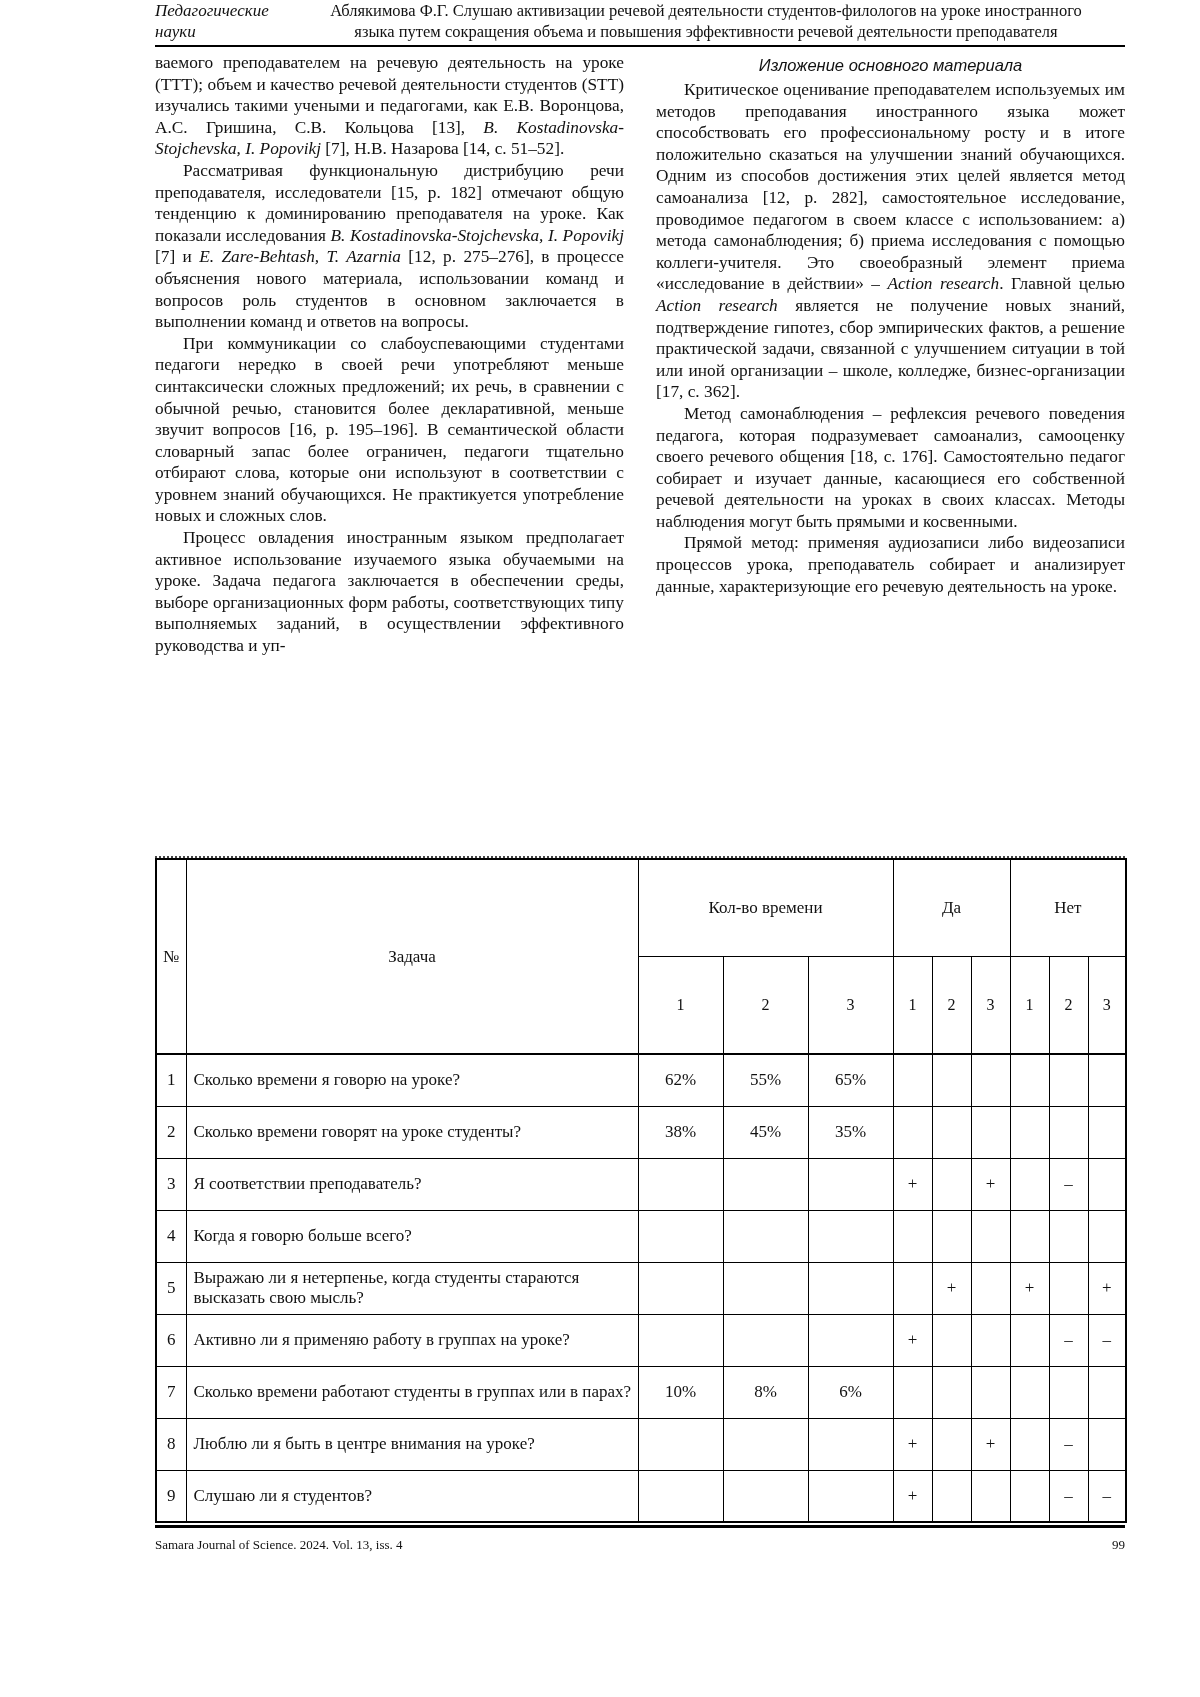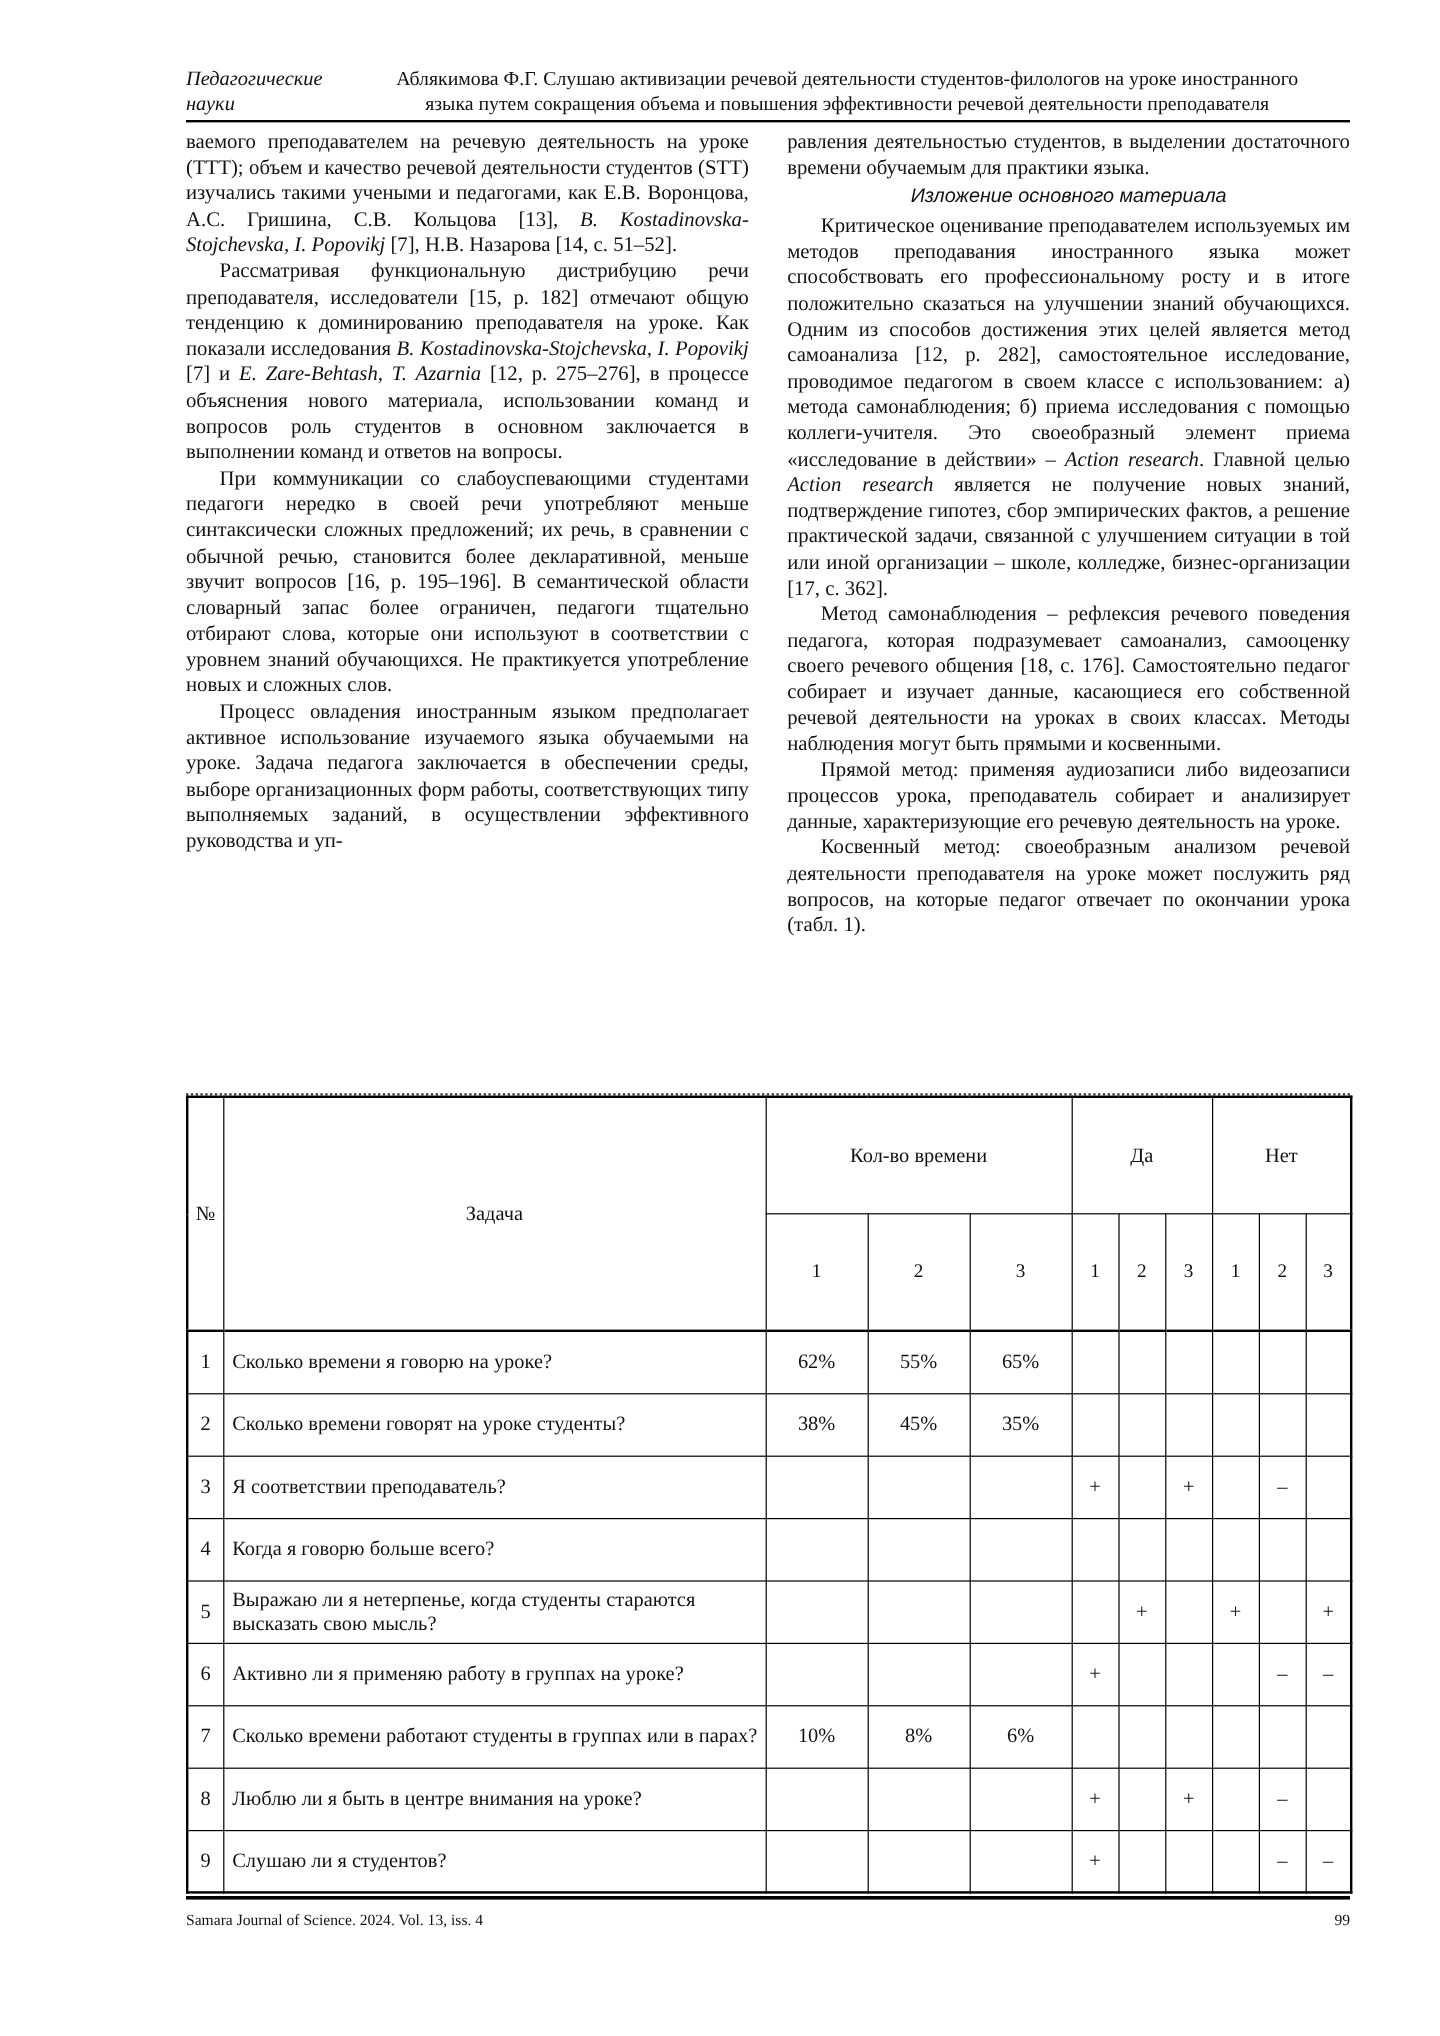--- a/index.html
+++ b/index.html
@@ -5,21 +5,21 @@
   html,body{margin:0;padding:0;background:#ffffff;}
   body{
     width:1200px;height:1697px;overflow:hidden;
     font-family:"Liberation Serif",serif;color:#111;
     -webkit-font-smoothing:antialiased;
   }
   .page{position:relative;width:1200px;height:1697px;}
   .content{margin-left:155px;width:970px;}
 
   
-  .header{display:flex;align-items:flex-start;padding-top:55px;}
+  .header{display:flex;align-items:flex-start;}
   .section-label{
     width:132px;flex:0 0 132px;font-style:italic;font-size:17px;line-height:21px;
     white-space:pre-line;
   }
   .running-title{
     flex:1;text-align:center;font-size:16.5px;line-height:21px;white-space:pre-line;
   }
   .header-rule{border-top:2px solid #000;margin-top:3px;}
 
   
@@ -78,26 +78,24 @@
     <div class="header-rule"></div>
 
     <div class="two-col">
       <div class="col" id="col-left">
           <p class="para"><span>ваемого преподавателем на речевую деятельность на уроке (ТТТ); объем и качество речевой деятельности студентов (STT) изучались такими учеными и педагогами, как Е.В. Воронцова, А.С. Гришина, С.В. Кольцова [13], </span><i>B. Kostadinovska-Stojchevska, I. Popovikj</i><span> [7], Н.В. Назарова [14, с. 51–52].</span></p>
           <p class="para indent"><span>Рассматривая функциональную дистрибуцию речи преподавателя, исследователи [15, p. 182] отмечают общую тенденцию к доминированию преподавателя на уроке. Как показали исследования </span><i>B. Kostadinovska-Stojchevska, I. Popovikj</i><span> [7] и </span><i>E. Zare-Behtash, T. Azarnia</i><span> [12, p. 275–276], в процессе объяснения нового материала, использовании команд и вопросов роль студентов в основном заключается в выполнении команд и ответов на вопросы.</span></p>
           <p class="para indent"><span>При коммуникации со слабоуспевающими студентами педагоги нередко в своей речи употребляют меньше синтаксически сложных предложений; их речь, в сравнении с обычной речью, становится более декларативной, меньше звучит вопросов [16, p. 195–196]. В семантической области словарный запас более ограничен, педагоги тщательно отбирают слова, которые они используют в соответствии с уровнем знаний обучающихся. Не практикуется употребление новых и сложных слов.</span></p>
           <p class="para indent"><span>Процесс овладения иностранным языком предполагает активное использование изучаемого языка обучаемыми на уроке. Задача педагога заключается в обеспечении среды, выборе организационных форм работы, соответствующих типу выполняемых заданий, в осуществлении эффективного руководства и уп-</span></p>
         </div>
       <div class="col" id="col-right">
-          <p class="para"><span>равления деятельностью студентов, в выделении достаточного времени обучаемым для практики языка.</span></p>
           <div class="section-heading">Изложение основного материала</div>
           <p class="para indent"><span>Критическое оценивание преподавателем используемых им методов преподавания иностранного языка может способствовать его профессиональному росту и в итоге положительно сказаться на улучшении знаний обучающихся. Одним из способов достижения этих целей является метод самоанализа [12, p. 282], самостоятельное исследование, проводимое педагогом в своем классе с использованием: а) метода самонаблюдения; б) приема исследования с помощью коллеги-учителя. Это своеобразный элемент приема «исследование в действии» – </span><i>Action research</i><span>. Главной целью </span><i>Action research</i><span> является не получение новых знаний, подтверждение гипотез, сбор эмпирических фактов, а решение практической задачи, связанной с улучшением ситуации в той или иной организации – школе, колледже, бизнес-организации [17, с. 362].</span></p>
           <p class="para indent"><span>Метод самонаблюдения – рефлексия речевого поведения педагога, которая подразумевает самоанализ, самооценку своего речевого общения [18, с. 176]. Самостоятельно педагог собирает и изучает данные, касающиеся его собственной речевой деятельности на уроках в своих классах. Методы наблюдения могут быть прямыми и косвенными.</span></p>
           <p class="para indent"><span>Прямой метод: применяя аудиозаписи либо видеозаписи процессов урока, преподаватель собирает и анализирует данные, характеризующие его речевую деятельность на уроке.</span></p>
-          <p class="para indent"><span>Косвенный метод: своеобразным анализом речевой деятельности преподавателя на уроке может послужить ряд вопросов, на которые педагог отвечает по окончании урока (табл. 1).</span></p>
         </div>
     </div>
 
     <div class="dotted-rule"></div>
 
 
     <table class="qtable">
       <colgroup>
         <col style="width:30px">
           <col style="width:452px">

